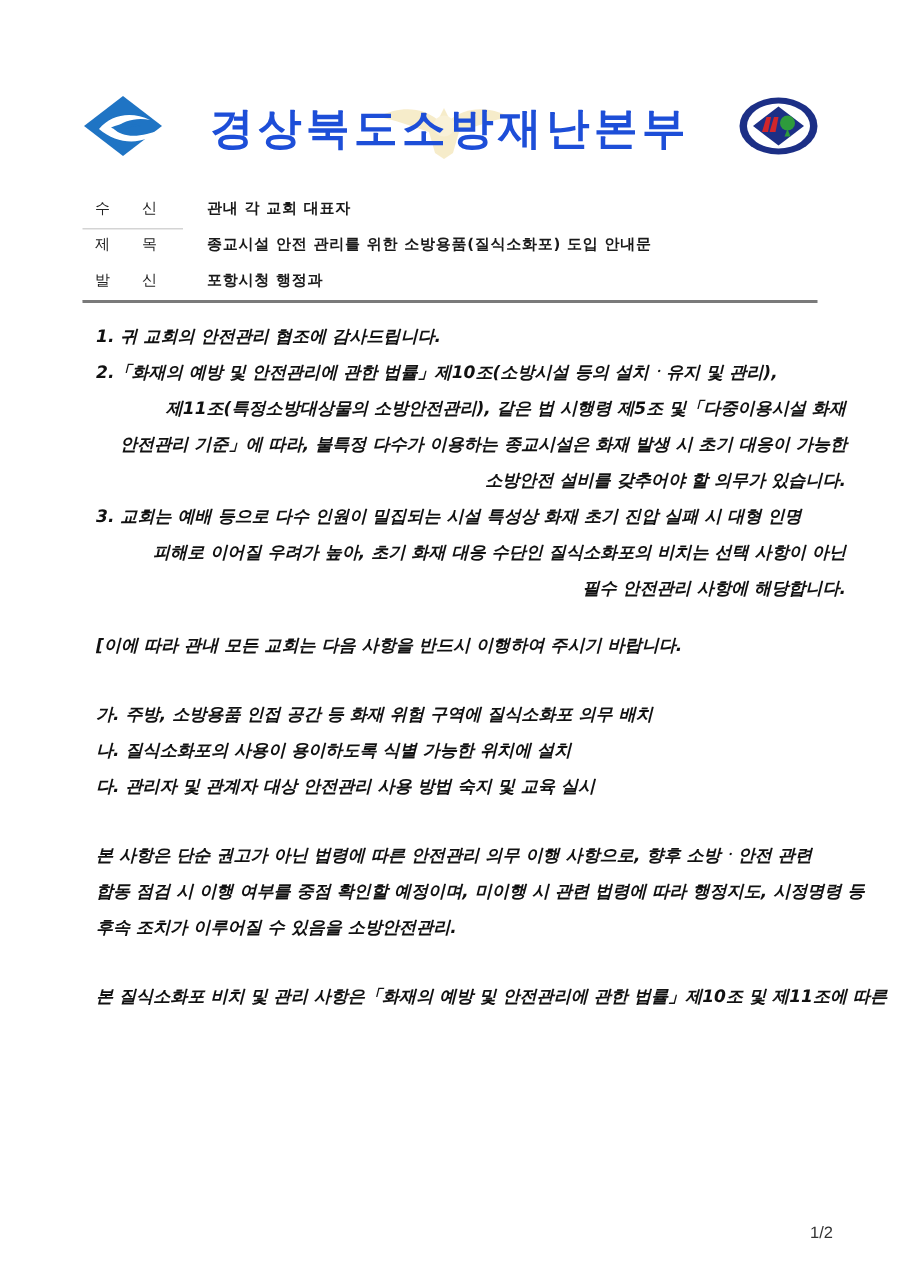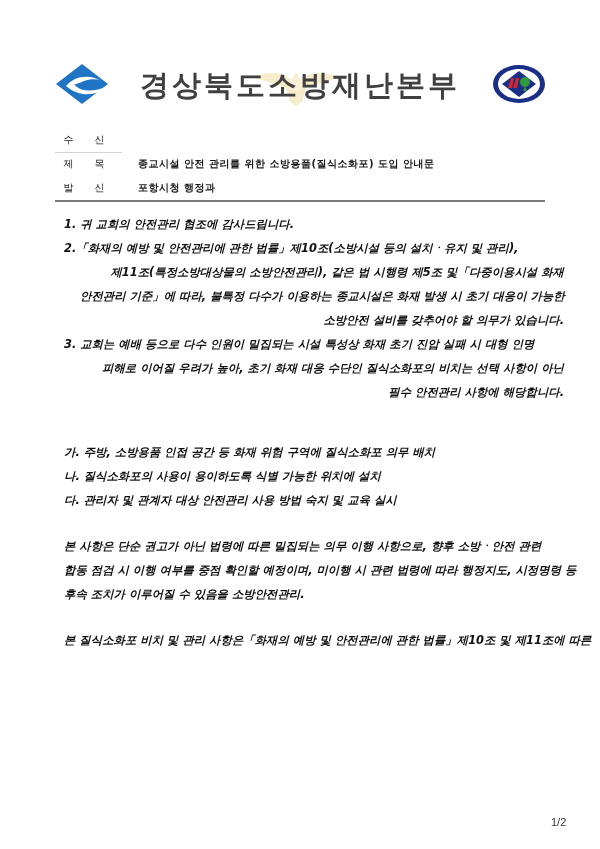--- a/index.html
+++ b/index.html
@@ -51,21 +51,21 @@
       left: 108px; top: 2px;
       width: 96px; height: 46px;
       opacity: 0.35;
     }
     .title {
       position: relative;
       font-size: 29px;
       font-weight: bold;
       letter-spacing: 3px;
       line-height: 50px;
-      color: #404040;
+      color: #1d4ed8;
       font-family: "DejaVu Sans", sans-serif;
     }
 
     
     .info {
       position: absolute;
       left: 55px; top: 128px;
       width: 490px;
     }
     .info-row {
@@ -128,21 +128,20 @@
     .gap-1 { height: 14px; }
     .gap-2 { height: 22px; }
 
     
     .page-number {
       position: absolute;
       left: 540px; top: 816px;
       font-size: 11px;
       color: #333;
       font-family: "Liberation Sans", sans-serif;
-      margin-left: 11px;
     }
   </style>
 </head>
 <body>
 
 <div class="page">
 
   <div class="header">
     <div class="logo-left">
       <svg width="60" height="44" viewBox="0 0 60 44">
@@ -171,20 +170,21 @@
         <path d="M21 24 L24 14 L27 14 L25 24 Z" fill="#d0262b"></path>
         <circle cx="33" cy="18" r="5" fill="#2e9b3c"></circle>
         <path d="M33 22 L31 27 L35 27 Z" fill="#2e9b3c"></path>
       </svg>
     </div>
   </div>
 
   <div class="info">
     <div class="info-row">
       <span class="info-label">수 신</span>
+      <span class="info-value">관내 각 교회 대표자</span>
       <div class="label-sep"></div>
     </div>
     <div class="info-row">
       <span class="info-label">제 목</span>
       <span class="info-value">종교시설 안전 관리를 위한 소방용품(질식소화포) 도입 안내문</span>
     </div>
     <div class="info-row">
       <span class="info-label">발 신</span>
       <span class="info-value">포항시청 행정과</span>
       <div class="label-sep"></div>
@@ -202,31 +202,32 @@
       <div class="line indent">소방안전 설비를 갖추어야 할 의무가 있습니다.</div>
     </div>
 
     <div>
       <div class="line">3. 교회는 예배 등으로 다수 인원이 밀집되는 시설 특성상 화재 초기 진압 실패 시 대형 인명</div>
       <div class="line indent">피해로 이어질 우려가 높아, 초기 화재 대응 수단인 질식소화포의 비치는 선택 사항이 아닌</div>
       <div class="line indent">필수 안전관리 사항에 해당합니다.</div>
     </div>
 
     <div class="gap-1"></div>
+    <div class="line">[이에 따라 관내 모든 교회는 다음 사항을 반드시 이행하여 주시기 바랍니다.</div>
 
     <div class="gap-2"></div>
     <div>
       <div class="line">가. 주방, 소방용품 인접 공간 등 화재 위험 구역에 질식소화포 의무 배치</div>
       <div class="line">나. 질식소화포의 사용이 용이하도록 식별 가능한 위치에 설치</div>
       <div class="line">다. 관리자 및 관계자 대상 안전관리 사용 방법 숙지 및 교육 실시</div>
     </div>
 
     <div class="gap-2"></div>
     <div>
-      <div class="line">본 사항은 단순 권고가 아닌 법령에 따른 밀집되는 의무 이행 사항으로, 향후 소방ㆍ안전 관련</div>
+      <div class="line">본 사항은 단순 권고가 아닌 법령에 따른 안전관리 의무 이행 사항으로, 향후 소방ㆍ안전 관련</div>
       <div class="line">합동 점검 시 이행 여부를 중점 확인할 예정이며, 미이행 시 관련 법령에 따라 행정지도, 시정명령 등</div>
       <div class="line">후속 조치가 이루어질 수 있음을 소방안전관리.</div>
     </div>
 
     <div class="gap-2"></div>
     <div>
       <div class="line">본 질식소화포 비치 및 관리 사항은「화재의 예방 및 안전관리에 관한 법률」제10조 및 제11조에 따른</div>
     </div>
   </div>
 

